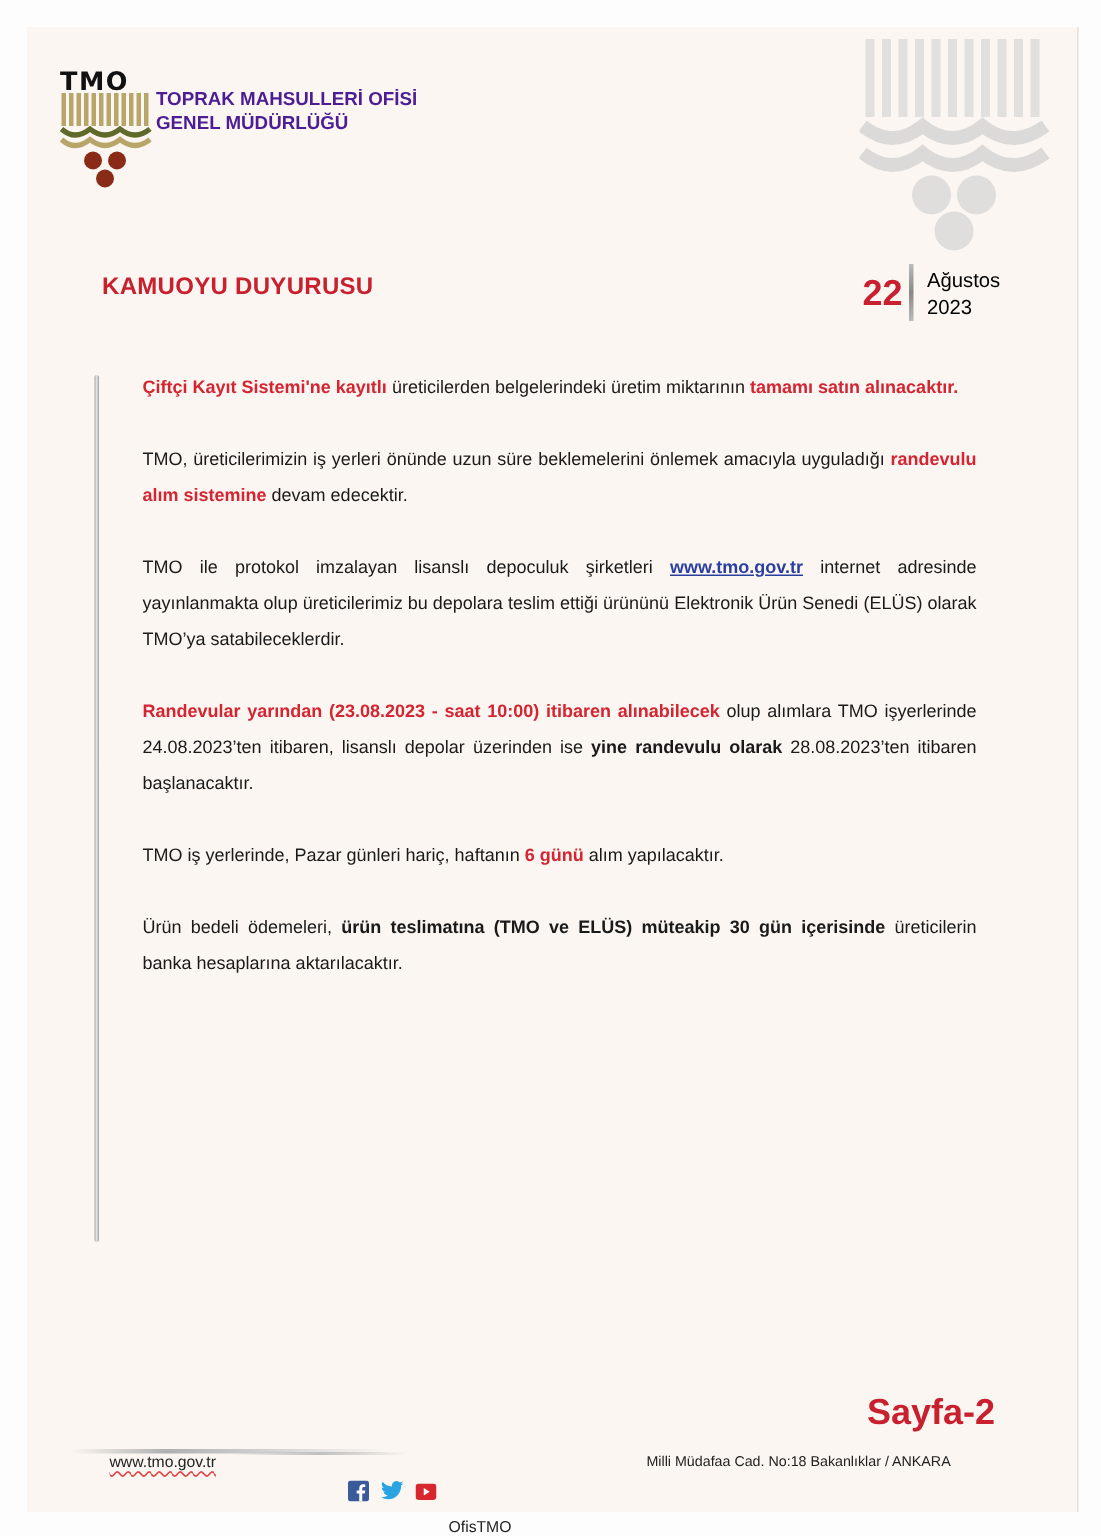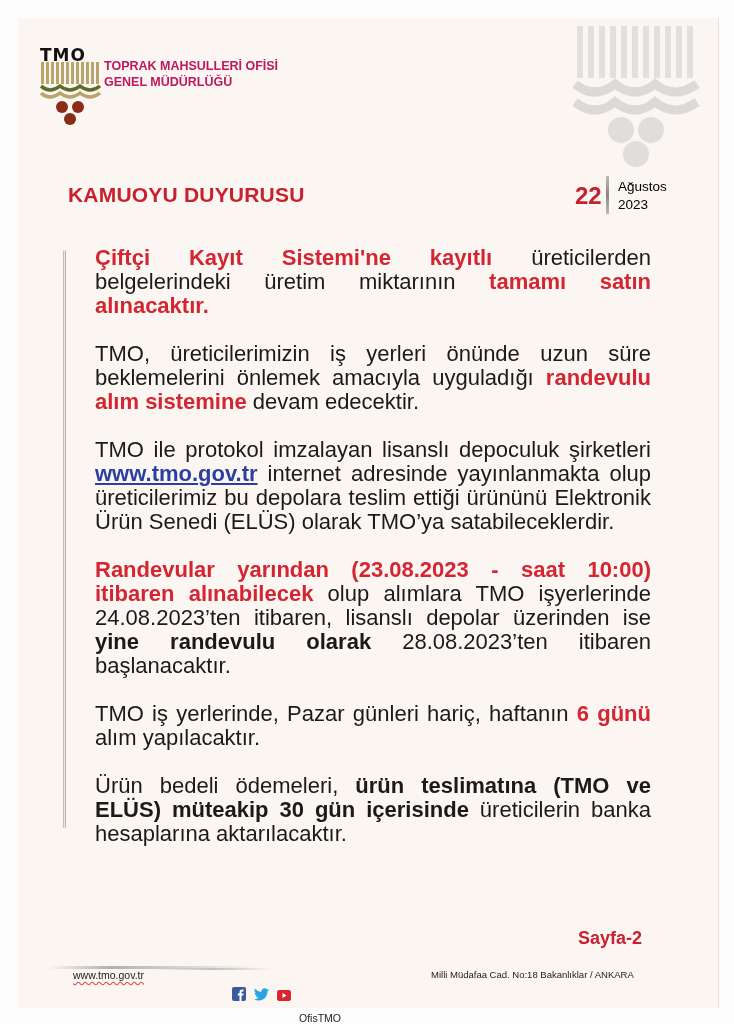--- a/index.html
+++ b/index.html
@@ -8,34 +8,34 @@
     font-family:"Liberation Sans", sans-serif; color:#1a1a1a;
   }
   .page {
     position:absolute; left:18px; top:18px; width:700px; height:990px;
     background:#fbf6f1; border-right:1px solid #e4e0dc;
   }
   .abs { position:absolute; }
   
   .logo-tmo { left:22px; top:27px; font-weight:bold; font-size:17px; letter-spacing:1px; color:#111; font-family:"DejaVu Sans", sans-serif; }
   .logo-mark { left:22px; top:44px; }
-  .org { left:86px; top:40px; font-weight:bold; font-size:12.5px; line-height:16px; color:#be185d; }
+  .org { left:86px; top:40px; font-weight:bold; font-size:12.5px; line-height:16px; color:#4c1d95; }
   .wm { left:555px; top:8px; }
-  .title { left:50px; top:165px; font-weight:bold; font-size:21px; color:#c8202e; letter-spacing:0.2px; }
+  .title { left:50px; top:165px; font-weight:bold; font-size:16px; color:#c8202e; letter-spacing:0.2px; }
   .date-day { left:557px; top:164px; font-weight:bold; font-size:24px; color:#c8202e; }
   .date-bar { left:588px; top:158px; width:3px; height:38px; background:linear-gradient(#bbb,#888,#bbb); }
   .date-month { left:600px; top:160px; font-weight:normal; font-size:13.5px; line-height:18px; color:#000000; }
   .side-rule { left:45px; top:232px; width:3px; height:578px;
     background:linear-gradient(90deg,#a8a8a8,#e8e8e8,#9a9a9a); border-radius:2px; }
-  .body { left:77px; top:228px; width:556px; font-size:22px; line-height:24px; color:#1a1a1a; }
+  .body { left:77px; top:228px; width:556px; font-size:12px; line-height:24px; color:#1a1a1a; }
   .body p { margin:0 0 24px 0; text-align:justify; text-align-last:left; }
   .red { color:#d32532; font-weight:bold; }
   .b { font-weight:bold; }
   .link { color:#2a3fa0; font-weight:bold; text-decoration:underline; }
-  .sayfa { left:560px; top:910px; font-weight:bold; font-size:18px; color:#c8202e; }
+  .sayfa { left:560px; top:910px; font-weight:bold; font-size:24px; color:#c8202e; }
   .foot-line { left:30px; top:948px; width:210px; height:3px;
     background:linear-gradient(90deg,rgba(180,180,180,0),#b0b0b0 30%,#d0d0d0 60%,rgba(200,200,200,0)); }
   .foot-line2 { left:135px; top:950px; width:120px; height:2px; background:linear-gradient(90deg,rgba(180,180,180,0),#c0c0c0,rgba(200,200,200,0)); }
   .foot-web { left:55px; top:951px; font-size:10.5px; color:#222; text-decoration:underline wavy #d44; text-underline-offset:2px; }
   .foot-social { left:214px; top:950px; display:flex; align-items:center; gap:8px; }
   .foot-social .handle { font-size:10.5px; color:#222; text-decoration:underline wavy #d44; text-underline-offset:2px;margin-top:44px; }
   .foot-addr { left:413px; top:951px; font-size:9.5px; color:#222; }
   .ico { display:inline-block; }
 </style>
 </head>

